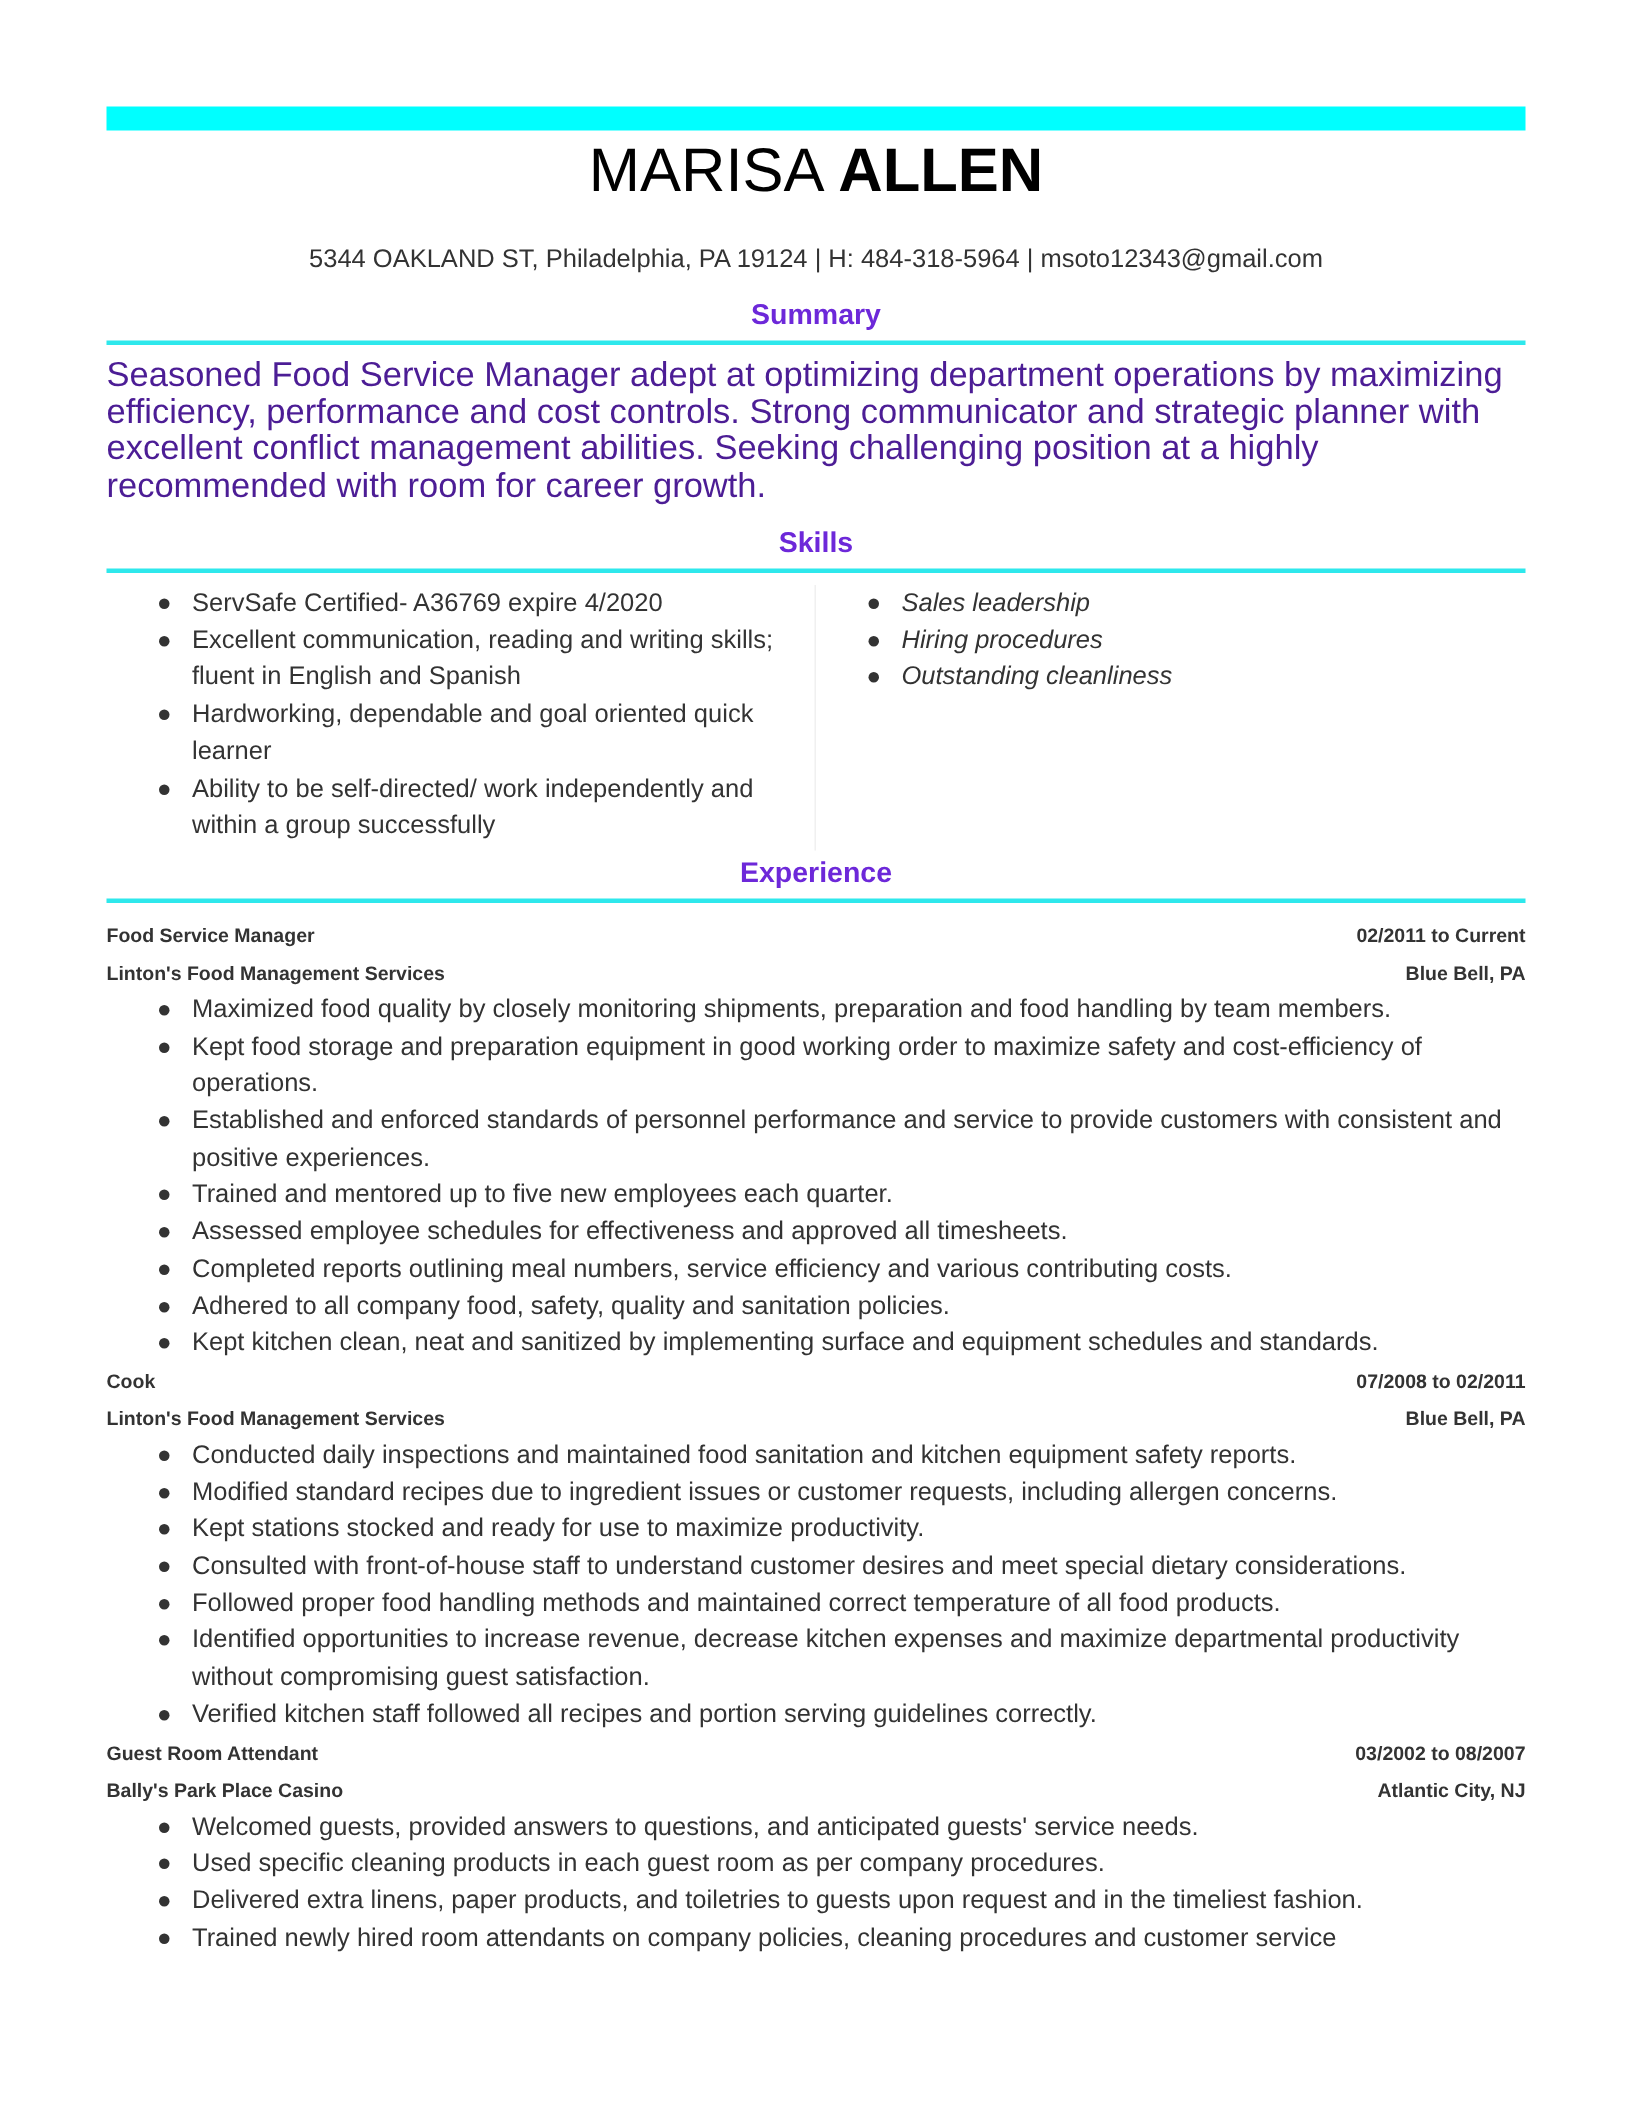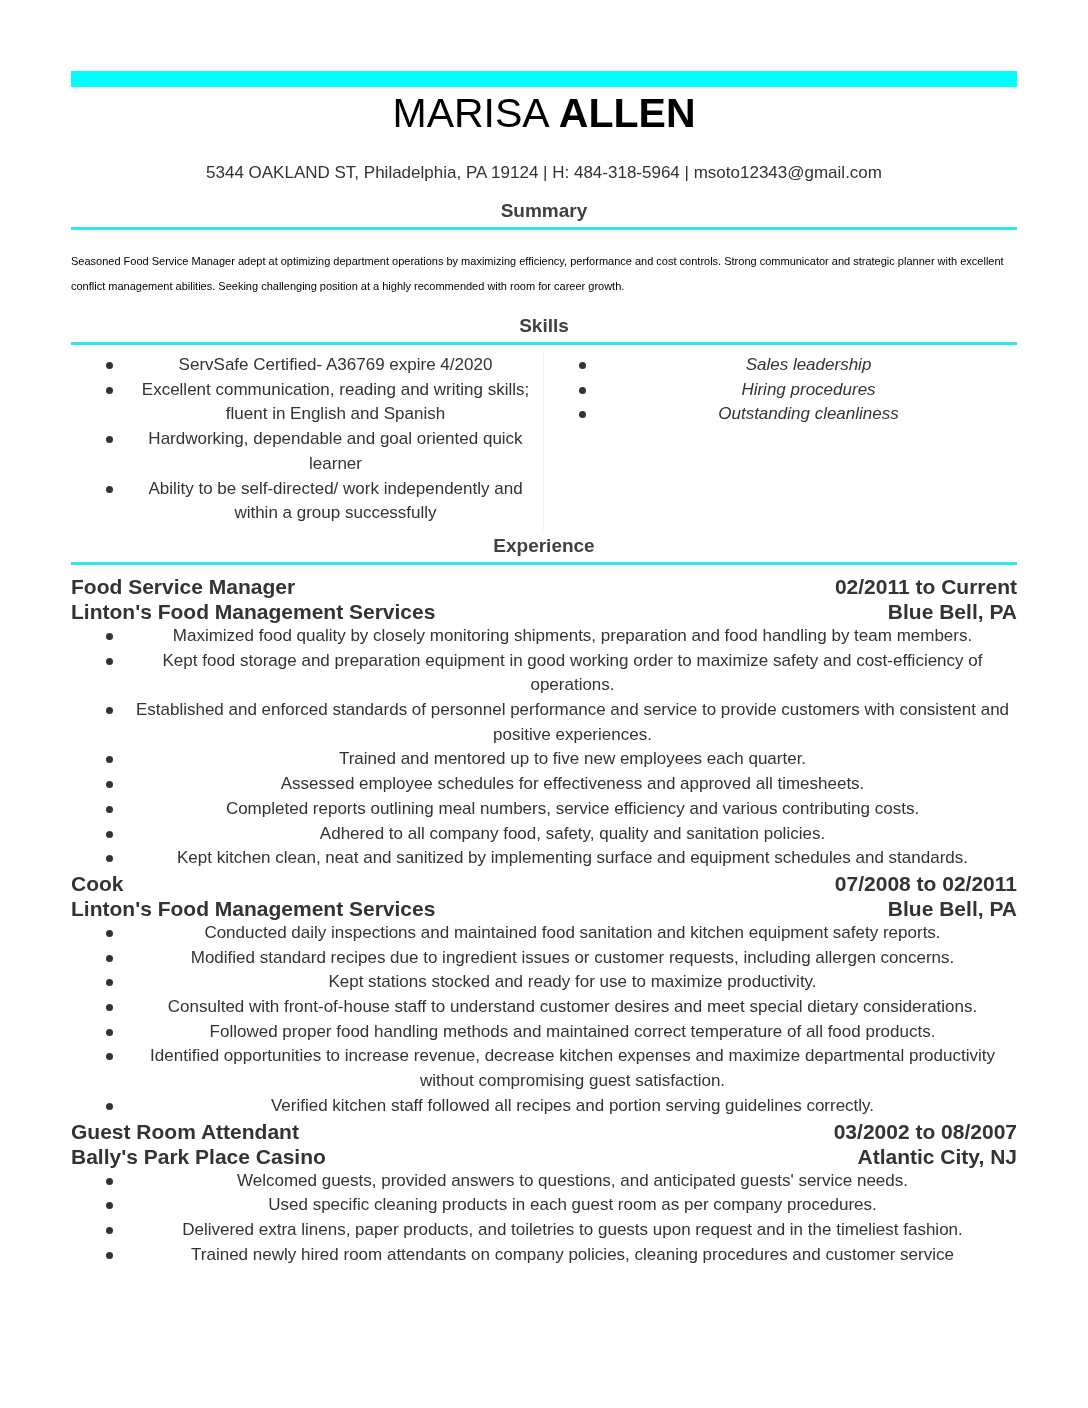--- a/index.html
+++ b/index.html
@@ -41,51 +41,50 @@
       font-size: 17px;
       margin-top: 25px;
       line-height: 22px;
       color: #333333;
     }
     .section-title {
       text-align: center;
       font-weight: bold;
       font-size: 19px;
       line-height: 24px;
-      color: #404040;
+      color: #6d28d9;
     }
     .section-rule {
       height: 3px;
       background: #2ee8ec;
       margin-top: 4px;
     }
     .summary-block { margin-top: 15px; }
     .summary-text {
-      font-size: 11px;
+      font-size: 23px;
       line-height: 24.5px;
-      margin-top: 19px;
-      color: #000000;
+      margin-top: 7px;
+      color: #4c1d95;
     }
     .skills-block { margin-top: 16px; }
     .skills-grid {
       display: flex;
       margin-top: 8px;
     }
     .skills-col {
       width: 472px;
     }
     .skills-col.left {
       border-right: 1px solid #f0f0f0;
       padding-bottom: 4px;
     }
     ul.bullets {
       list-style: none;
       margin: 0;
       padding: 0;
-      text-align: center;
     }
     ul.bullets li {
       position: relative;
       padding-left: 57px;
       font-size: 17px;
       line-height: 24.7px;
       color: #333333;
     }
     ul.bullets li::before {
       content: "";
@@ -98,21 +97,21 @@
       background: #333333;
     }
     .skills-col.right ul.bullets li { padding-left: 57px; font-style: italic; }
     .skills-col.right ul.bullets li::before { left: 35px; }
     .experience-block { margin-top: 4px; }
     .job { }
     .job-row {
       display: flex;
       justify-content: space-between;
       font-weight: bold;
-      font-size: 21px;
+      font-size: 13px;
       line-height: 25px;
       color: #333333;
     }
     .jobs { margin-top: 9px; }
     .job ul.bullets li { padding-left: 57px; }
   </style>
 </head>
 <body>
 
 <div class="page">

